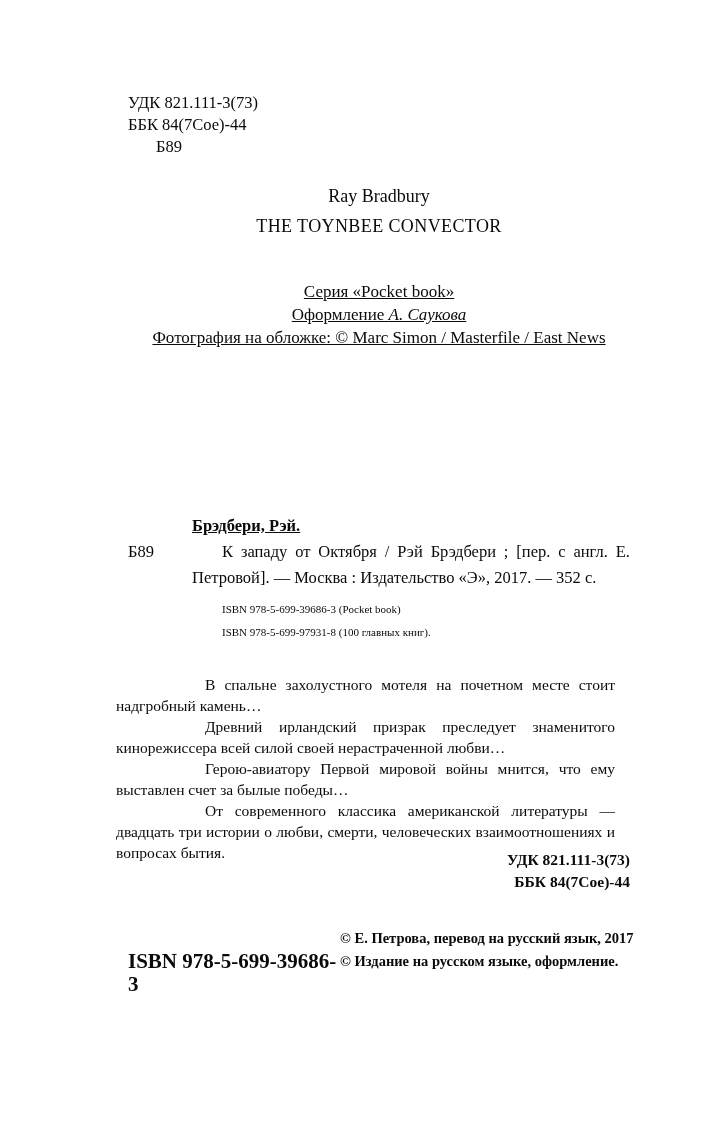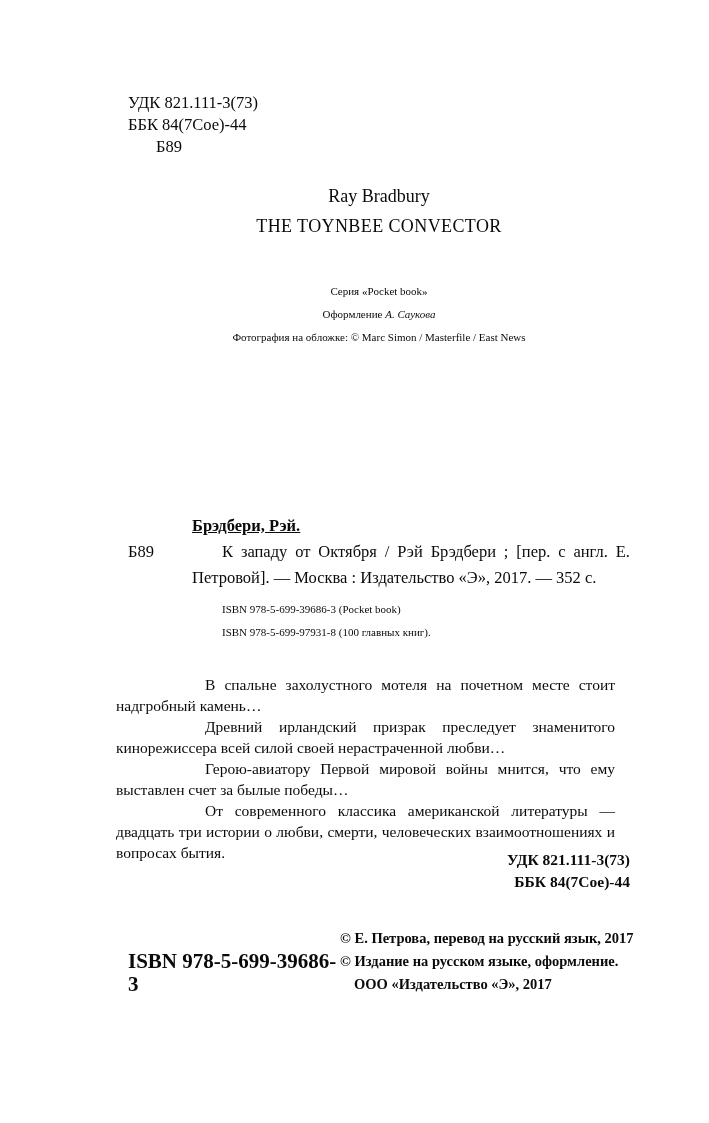--- a/index.html
+++ b/index.html
@@ -17,21 +17,21 @@
   .top-codes { position: absolute; left: 128px; top: 92px; font-size: 16.5px; line-height: 22px; }
   .top-codes .code-b89 { padding-left: 28px; }
 
   
   .title-block { position: absolute; left: 128px; top: 182px; width: 502px; text-align: center; }
   .title-block .author-line { font-size: 18px; line-height: 29px; }
   .title-block .title-line { font-size: 18px; line-height: 30px; letter-spacing: 0.4px; }
   .title-block .copyright-line { font-size: 16px; line-height: 30px; }
 
   
-  .series-block { position: absolute; left: 104px; width: 550px; text-align: center; font-size: 11px; line-height: 23px; }
+  .series-block { position: absolute; left: 104px; width: 550px; text-align: center; font-size: 17px; line-height: 23px; text-decoration: underline; }
   .series-pocket { top: 280px; }
   .series-100 { top: 365px; }
   .italic { font-style: italic; }
 
   
   .catalog { position: absolute; left: 128px; top: 513px; width: 502px; font-size: 16.5px; line-height: 26px; }
   .catalog-code { position: absolute; left: 0; top: 26px; }
   .catalog-body { margin-left: 64px; }
   .catalog-author { font-weight: bold; text-decoration: underline; }
   .catalog-desc { margin: 0; text-indent: 30px; text-align: justify; }
@@ -96,17 +96,16 @@
     <div>ББК 84(7Сое)-44</div>
   </div>
 
   <div class="bottom">
     <div class="bottom-left">
       <div>ISBN 978-5-699-39686-3</div>
     </div>
     <div class="bottom-right">
       <div>© Е. Петрова, перевод на русский язык, 2017</div>
       <div>© Издание на русском языке, оформление.</div>
-      <div class="publisher-line">ООО «Издательство «Э», 2017</div>
     </div>
   </div>
 
 </div>
 
 </body></html>

